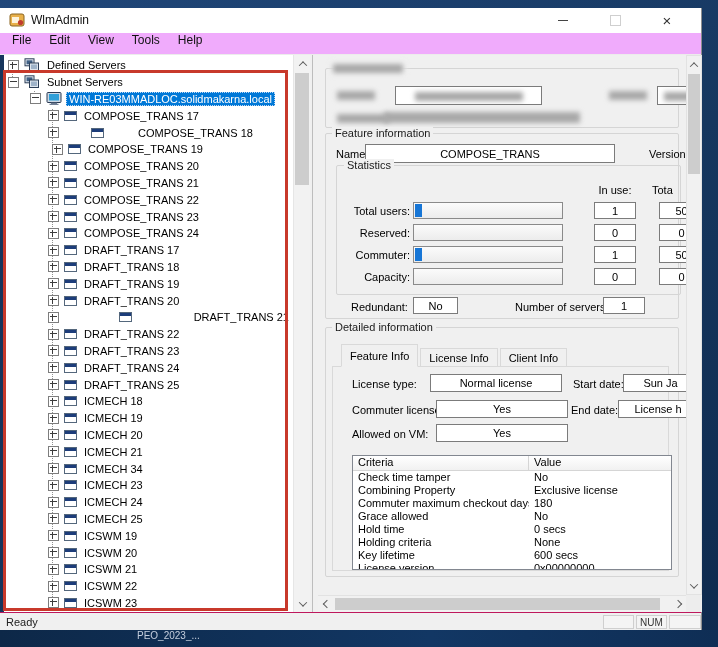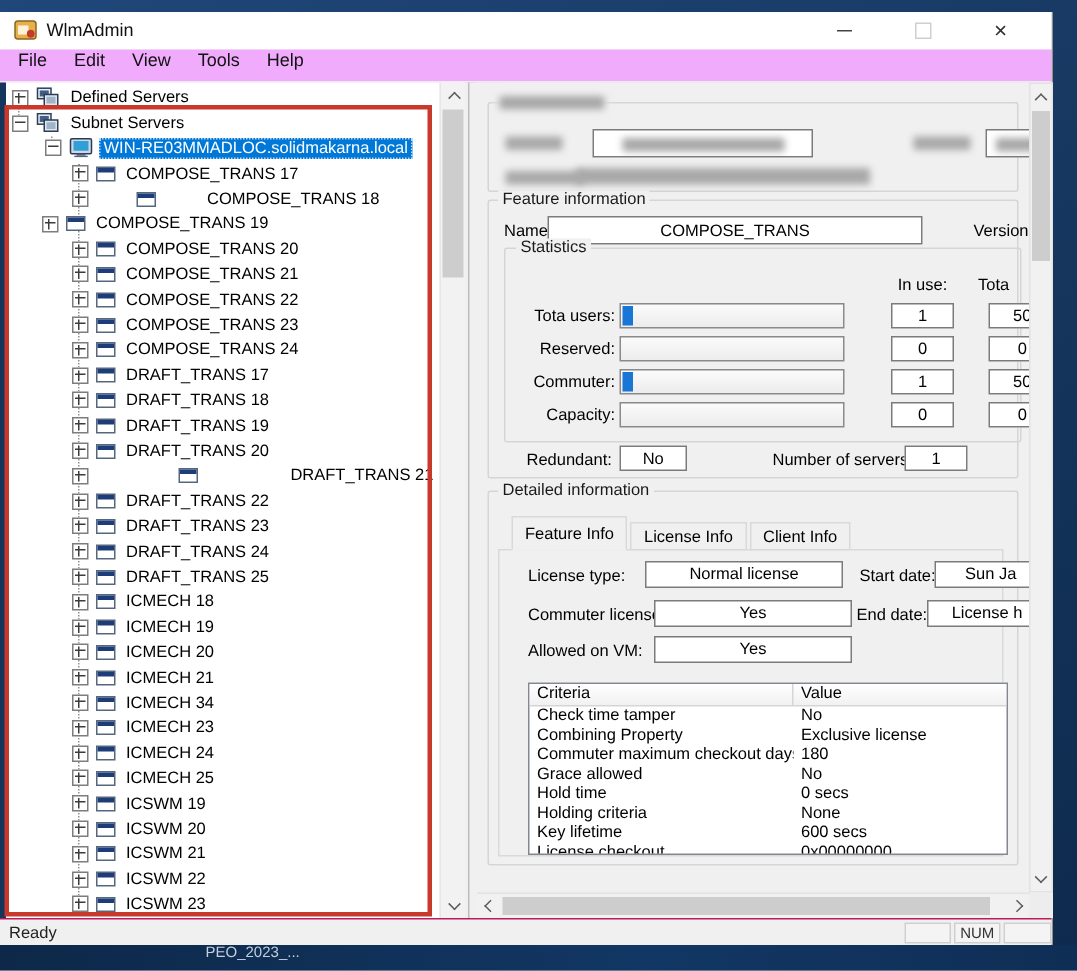--- a/index.html
+++ b/index.html
@@ -174,21 +174,21 @@
             </span>
             <span class="tree-label">COMPOSE_TRANS 17</span>
           </div>
           <div class="tree-row" style="padding-left: 44px; gap: 27px;">
             <div class="expander exp-plus"></div>
             <span class="tree-icon">
               <div class="icon-feature"></div>
             </span>
             <span class="tree-label">COMPOSE_TRANS 18</span>
           </div>
-          <div class="tree-row" style="padding-left: 24px;">
+          <div class="tree-row" style="padding-left: 48px;">
             <div class="expander exp-plus"></div>
             <span class="tree-icon">
               <div class="icon-feature"></div>
             </span>
             <span class="tree-label">COMPOSE_TRANS 19</span>
           </div>
           <div class="tree-row" style="padding-left: 44px;">
             <div class="expander exp-plus"></div>
             <span class="tree-icon">
               <div class="icon-feature"></div>
@@ -412,21 +412,21 @@
         <span class="grp-title" style="left:14px;top:72px;">Feature information</span>
         <span class="lbl" style="left:18px;top:93px;">Name:</span>
         <div class="fld" style="left:47px;top:89px;width:250px;height:19px;">COMPOSE_TRANS</div>
         <span class="lbl" style="left:331px;top:93px;">Version</span>
 
         <div class="grp" style="left:18px;top:110px;width:345px;height:130px;"></div>
         <span class="grp-title" style="left:26px;top:104px;">Statistics</span>
         <span class="lbl" style="left:272px;top:129px;width:50px;text-align:center;">In use:</span>
         <span class="lbl" style="left:334px;top:129px;">Tota</span>
         <div id="stats-rows">
-            <div class="lbl lbl-r" style="left: 18px; top: 150px; width: 74px;">Tota users:</div>
+            <div class="lbl lbl-r" style="left: 18px; top: 150px; width: 74px;">Total users:</div>
             <div class="bar" style="left: 95px; top: 147px; width: 150px; height: 17px;">
               <div class="bar-chunk" style="width: 7px;"></div>
             </div>
             <div class="fld" style="left: 276px; top: 147px; width: 42px; height: 17px;">1</div>
             <div class="fld" style="left: 341px; top: 147px; width: 45px; height: 17px;">50</div>
             <div class="lbl lbl-r" style="left: 18px; top: 172px; width: 74px;">Reserved:</div>
             <div class="bar" style="left: 95px; top: 169px; width: 150px; height: 17px;"></div>
             <div class="fld" style="left: 276px; top: 169px; width: 42px; height: 17px;">0</div>
             <div class="fld" style="left: 341px; top: 169px; width: 45px; height: 17px;">0</div>
             <div class="lbl lbl-r" style="left: 18px; top: 194px; width: 74px;">Commuter:</div>
@@ -495,21 +495,21 @@
               </div>
               <div class="crit-row">
                 <div class="c1">Holding criteria</div>
                 <div class="c2">None</div>
               </div>
               <div class="crit-row">
                 <div class="c1">Key lifetime</div>
                 <div class="c2">600 secs</div>
               </div>
               <div class="crit-row">
-                <div class="c1">License checkout</div>
+                <div class="c1">License version</div>
                 <div class="c2">0x00000000</div>
               </div>
             </div>
         </div>
       </div>
 
       <div class="rp-scroll-v">
         <div class="sb-btn" style="top:0;left:-1px;width:16px;">
             <div class="chev chev-up"></div>
           </div>

